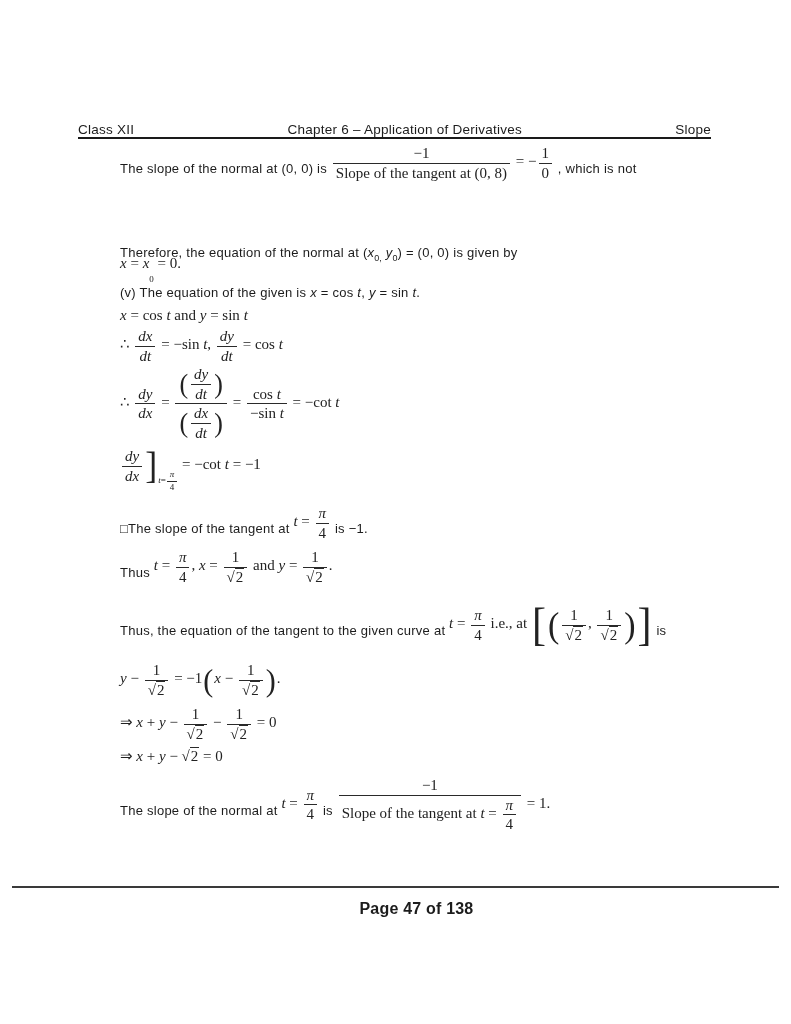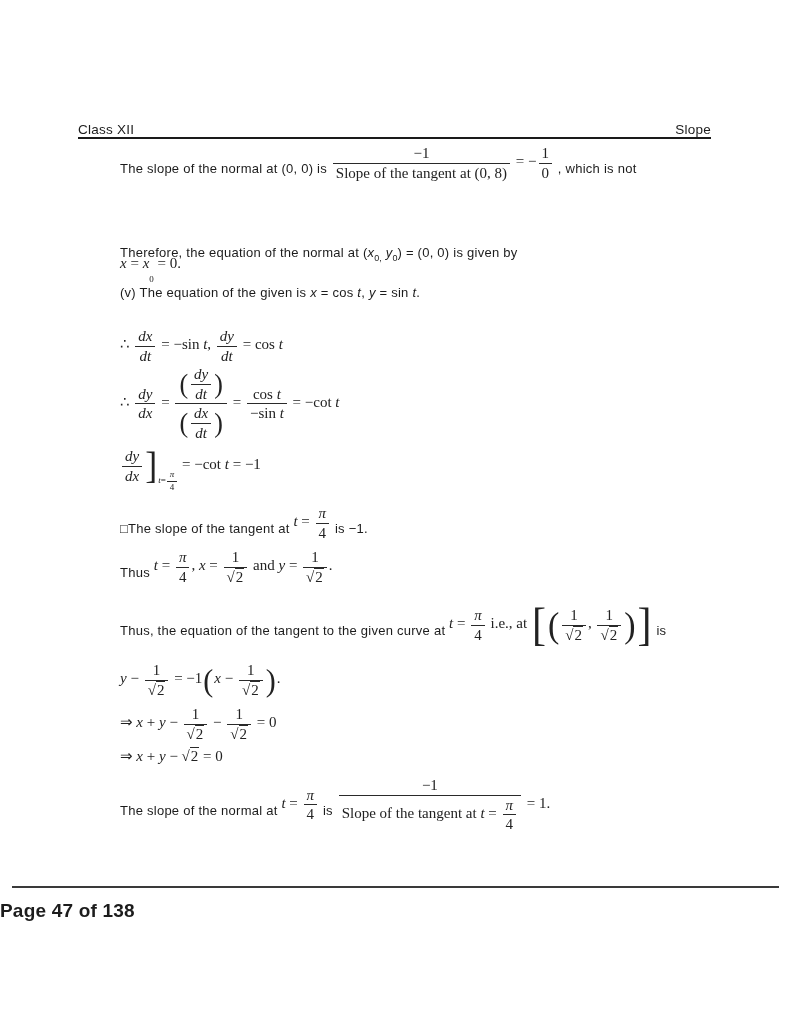--- a/index.html
+++ b/index.html
@@ -17,22 +17,22 @@
   .abs { position: absolute; left: 120px; right: 55px; }
 
   
   .hdr {
     position: absolute; top: 122px; left: 78px; right: 80px;
     display: flex; justify-content: space-between; align-items: baseline;
     font-family: "Liberation Sans", sans-serif; font-size: 13.5px; letter-spacing:.25px;
     border-bottom: 2px solid #1a1a1a; 
   }
   .frule { position: absolute; top: 886px; left: 12px; right: 12px; border-top: 2px solid #3a3a3a; height: 0; }
-  .pgnum { position: absolute; top: 900px; left: 0; right: 0; 
-           font-family: "Liberation Sans", sans-serif; font-weight: bold; font-size: 19px; letter-spacing:.2px; }
+  .pgnum { position: absolute; top: 900px; left: 0; right: 0; text-align: center;
+           font-family: "Liberation Sans", sans-serif; font-weight: bold; font-size: 16px; letter-spacing:.2px;padding-left:42px; }
 
   
   .fml { font-family: "Liberation Serif", serif; font-size: 15px; color: #222; letter-spacing: 0; line-height: 1.2; white-space: nowrap; }
   .fml .mv { font-style: italic; }
   .fml .mt { font-style: normal; }
   .lift { position: relative; top: -7px; display: inline-block; }
   .frac { display: inline-flex; flex-direction: column; align-items: center;
           vertical-align: middle; margin: 0 2px; text-align: center; line-height: 1.1; }
   .frac .num, .frac .den { padding: 0 3px; white-space: nowrap; }
   .frac .fbar { align-self: stretch; height: 0; border-top: 1px solid #2a2a2a; margin: 1px 0; }
@@ -43,40 +43,42 @@
   .msqrt .rad { padding-right: 0; }
   .msqrt .rv { border-top: 1px solid #2a2a2a; padding: 0 1px; }
 </style>
 </head>
 <body>
 
 <div class="page">
 
   <header class="hdr">
     <span>Class XII</span>
+    <span>Chapter 6 – Application of Derivatives</span>
     <span>Slope</span>
   </header>
 
   <div class="abs sans" style="top:152px"><span>The slope of the normal at (0, 0) is </span><span class="fml lift"><span class="frac">
           <span class="num"><span class="mt">−1</span></span>
           <span class="fbar"></span>
           <span class="den"><span class="mt">Slope of the tangent at (0, 8)</span></span>
         </span><span class="mt"> = −</span><span class="frac">
           <span class="num"><span class="mt">1</span></span>
           <span class="fbar"></span>
           <span class="den"><span class="mt">0</span></span>
         </span></span><span> , which is not</span></div>
 
 
   <div class="abs sans" style="top:244px"><span>Therefore, the equation of the normal at (</span><i>x</i><sub>0,</sub><span> </span><i>y</i><sub>0</sub><span>) = (0, 0) is given by</span></div>
 
   <div class="abs fml" style="top:254px"><span class="mv">x</span><span class="mt"> = </span><span class="mv">x</span><span class="msub"><span class="mt">0</span></span><span class="mt"> = 0.</span></div>
 
   <div class="abs sans" style="top:284px"><span>(v) The equation of the given is </span><i>x</i><span> = cos </span><i>t</i><span>, </span><i>y</i><span> = sin </span><i>t</i><span>.</span></div>
 
+  <div class="abs fml" style="top:306px"><span class="mv">x</span><span class="mt"> = cos </span><span class="mv">t</span><span class="mt"> and </span><span class="mv">y</span><span class="mt"> = sin </span><span class="mv">t</span></div>
 
   <div class="abs fml" style="top:328px"><span class="mt">∴ </span><span class="frac">
         <span class="num"><span class="mv">dx</span></span>
         <span class="fbar"></span>
         <span class="den"><span class="mv">dt</span></span>
       </span><span class="mt"> = −sin </span><span class="mv">t</span><span class="mt">,  </span><span class="frac">
         <span class="num"><span class="mv">dy</span></span>
         <span class="fbar"></span>
         <span class="den"><span class="mv">dt</span></span>
       </span><span class="mt"> = cos </span><span class="mv">t</span></div>

